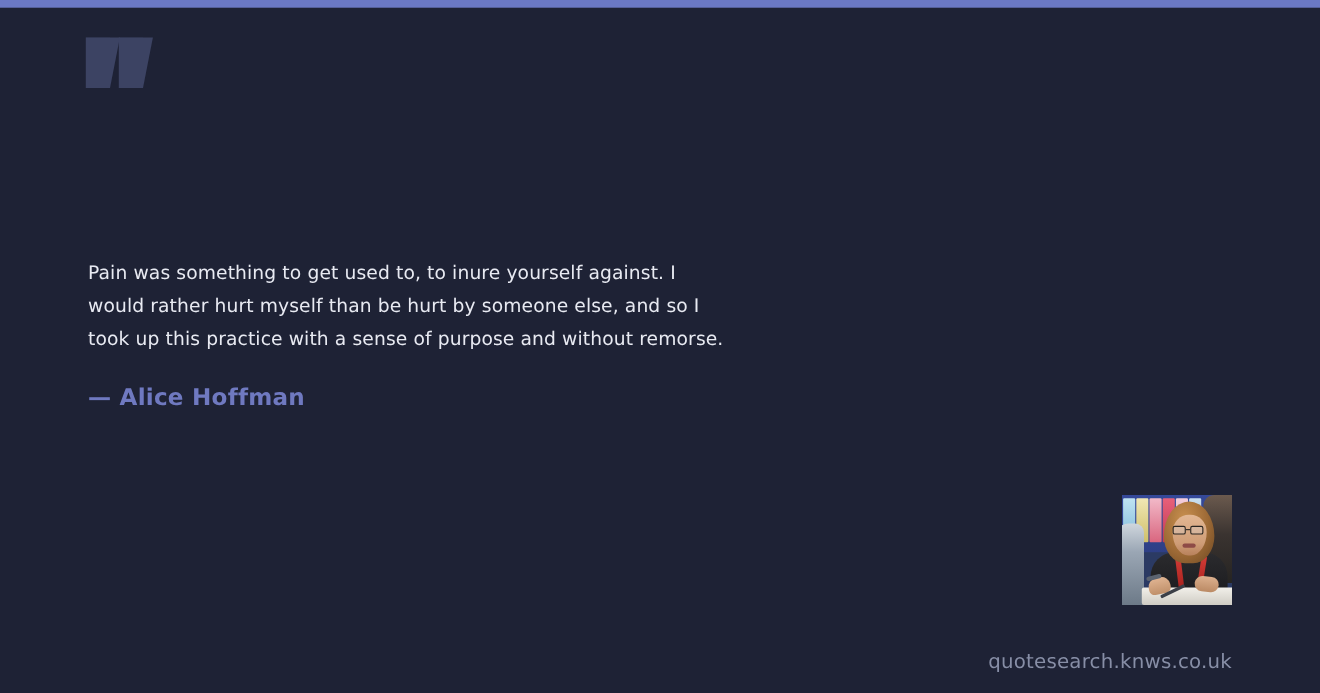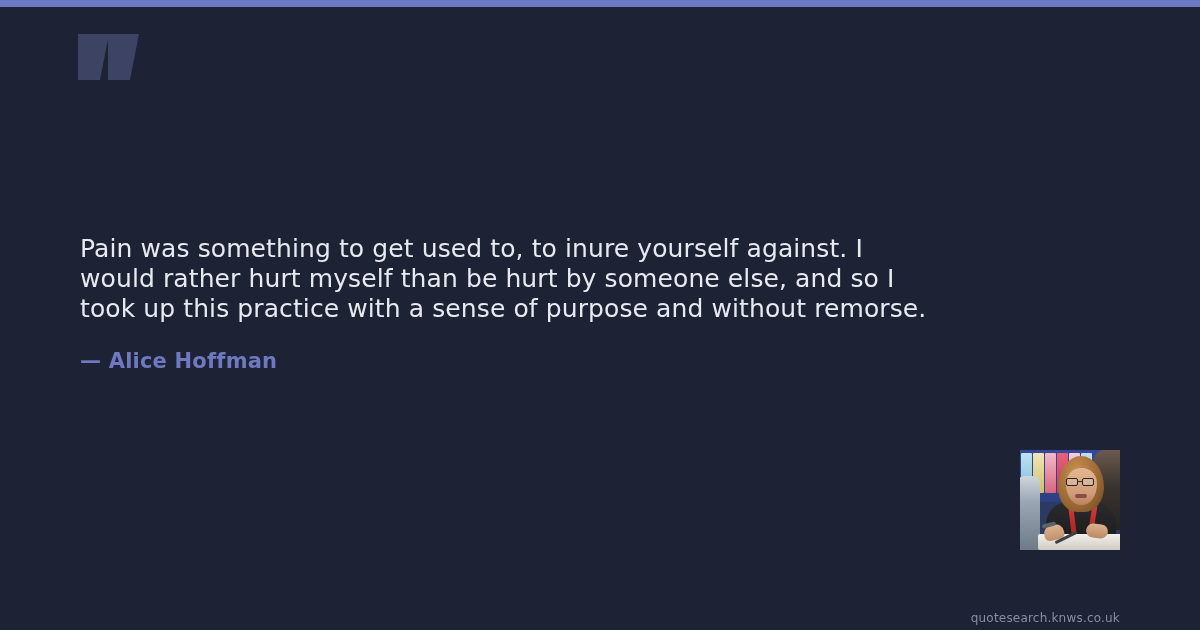--- a/index.html
+++ b/index.html
@@ -63,21 +63,21 @@
 
   
   #quote-block {
     position: absolute;
     left: 80px;
     top: 234px;
     width: 940px;
   }
   #quote-text {
     margin: 0;
-    font-size: 25px;
+    font-size: 17px;
     line-height: 30px;
     color: #e8eaf2;
     font-weight: 400;
     letter-spacing: 0.1px;
     white-space: pre-line;
   }
 
   
   #attribution {
     position: absolute;
@@ -250,22 +250,22 @@
     width: 14px; height: 4px;
     background: #5b6370;
     border-radius: 3px;
     transform: rotate(-14deg);
   }
 
   
   #site-url {
     position: absolute;
     right: 80px;
-    top: 611px;
-    font-size: 12px;
+    top: 591px;
+    font-size: 18px;
     color: #878ea6;
     letter-spacing: 0.2px;
   }
 </style>
 </head>
 <body>
 
 <div id="card">
 
   <div id="accent-bar"></div>

